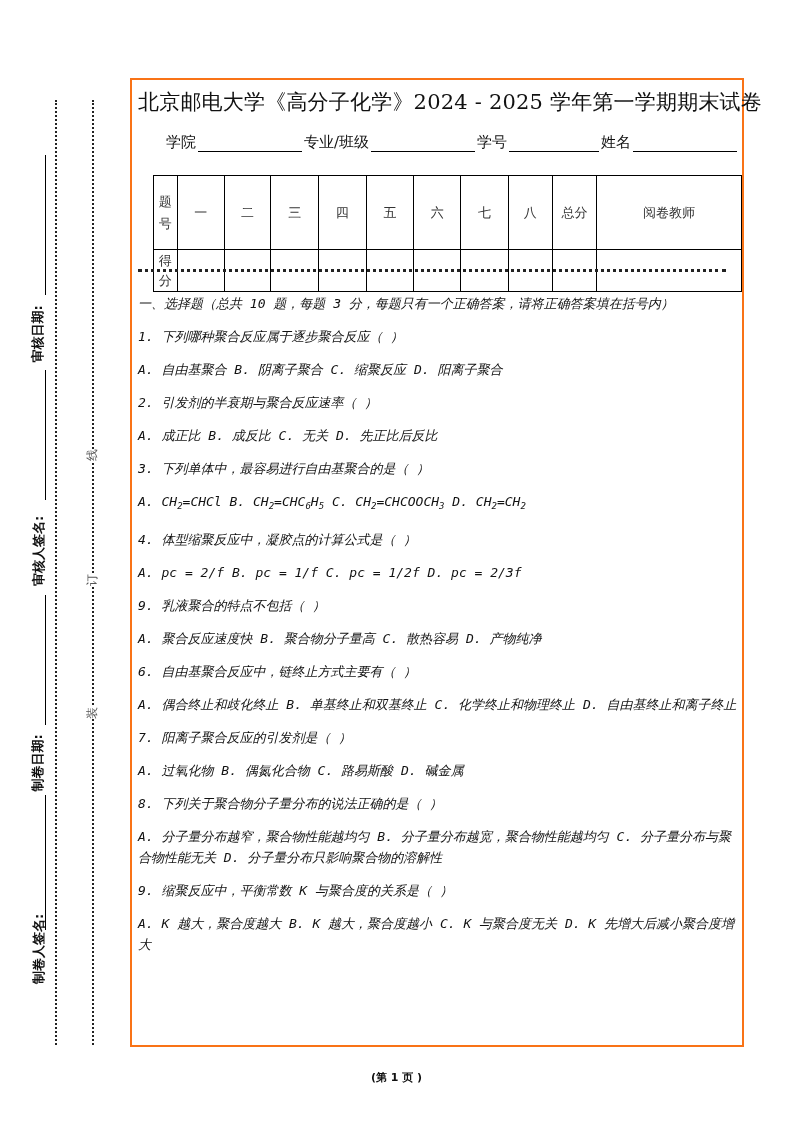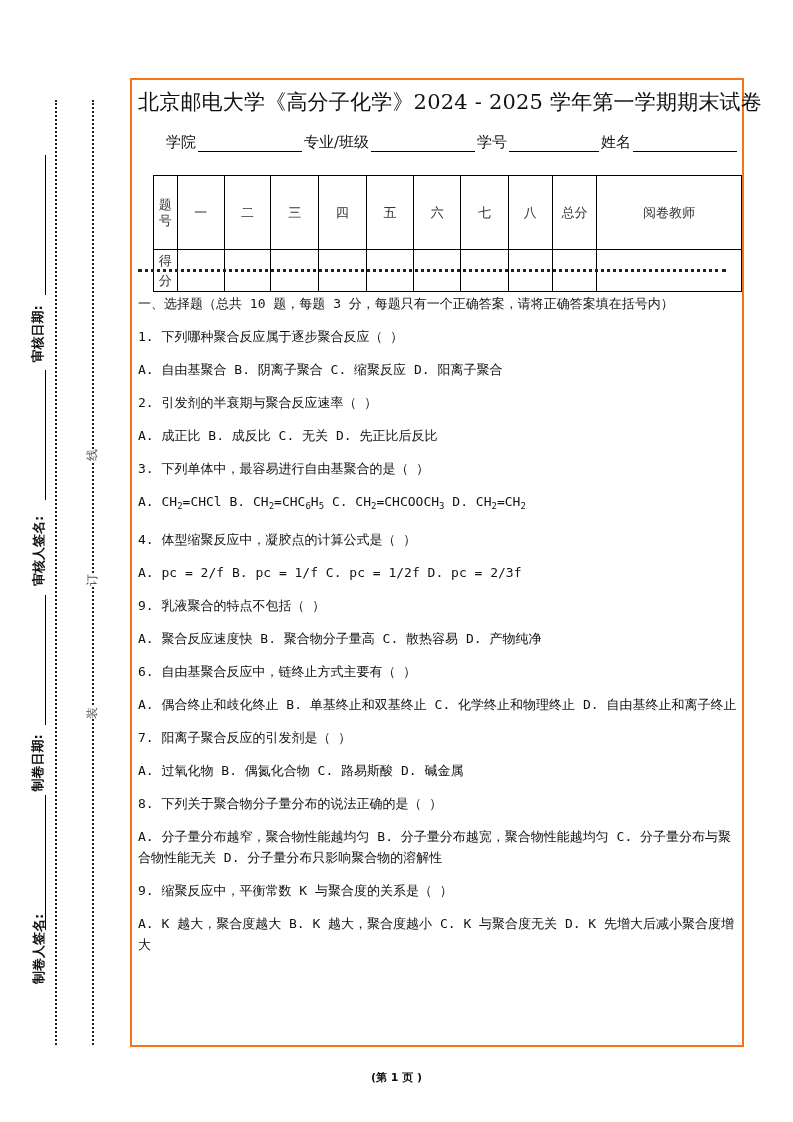--- a/index.html
+++ b/index.html
@@ -17,21 +17,21 @@
   .title { position:absolute; left:6px; top:8px; font-size:21px; white-space:nowrap;
            letter-spacing:0.2px; }
   .info { position:absolute; left:34px; top:53px; font-size:15px; display:flex; align-items:flex-end; white-space:nowrap; }
   .info .blank { display:inline-block; border-bottom:1px solid #000; height:12px; margin:0 2px; }
   table.score { position:absolute; left:21px; top:95px; border-collapse:collapse; font-size:13px; }
   table.score td { border:1px solid #000; text-align:center; height:41px; padding:0; color:#333; }
   .sep { position:absolute; left:6px; top:189px; width:588px; height:0; border-top:3px dotted #222; }
   .content { position:absolute; left:6px; top:213px; width:600px;
              font-family:"DejaVu Sans Mono","Liberation Mono",monospace; font-size:13px; line-height:21px; }
   .content p { margin:0; }
-  .para { margin-bottom:12px !important; }
+  .para { margin-bottom:12px !important;font-style:italic; }
   sub { font-size:9px; vertical-align:-3px; }
   .footer { position:absolute; top:1070px; left:0; width:793px; text-align:center;
             font-size:11px; font-weight:bold; font-family:"DejaVu Sans","Liberation Sans",sans-serif; }
 </style>
 </head>
 <body>
 
 <div class="vdots" style="left:55px; top:100px; height:945px;"></div>
 <div class="vdots" style="left:92px; top:100px; height:945px;"></div>
 
@@ -58,21 +58,21 @@
     <span class="blank" style="width:104px;"></span>
     <span>学号</span>
     <span class="blank" style="width:90px;"></span>
     <span>姓名</span>
     <span class="blank" style="width:104px;"></span>
   </div>
 
   <table class="score">
     <tbody>
         <tr>
-      <td style="width:24px; line-height:16px;">题号</td>
+      <td style="width:24px; line-height:22px;">题号</td>
       <td style="width:50px;">一</td>
       <td style="width:50px;">二</td>
       <td style="width:51px;">三</td>
       <td style="width:51px;">四</td>
       <td style="width:51px;">五</td>
       <td style="width:50px;">六</td>
       <td style="width:51px;">七</td>
       <td style="width:47px;">八</td>
       <td style="width:47px;font-family:Liberation Mono, monospace;">总分</td>
       <td style="width:93px; line-height:20px; padding:16px 30px;">阅卷教师</td>

